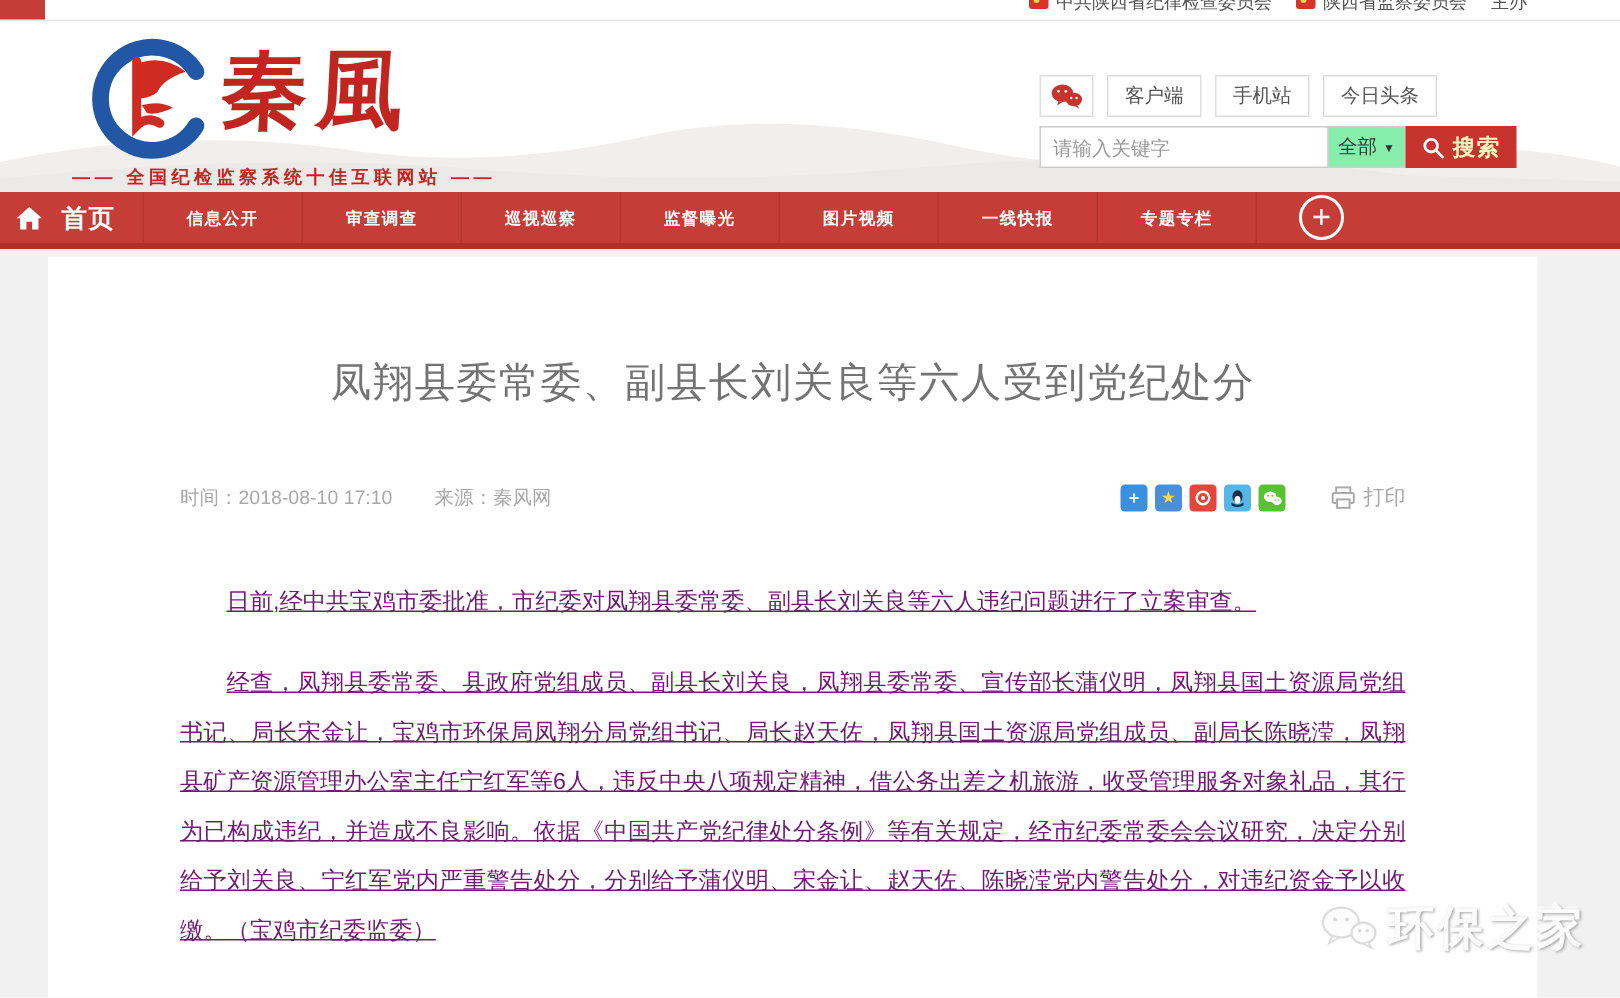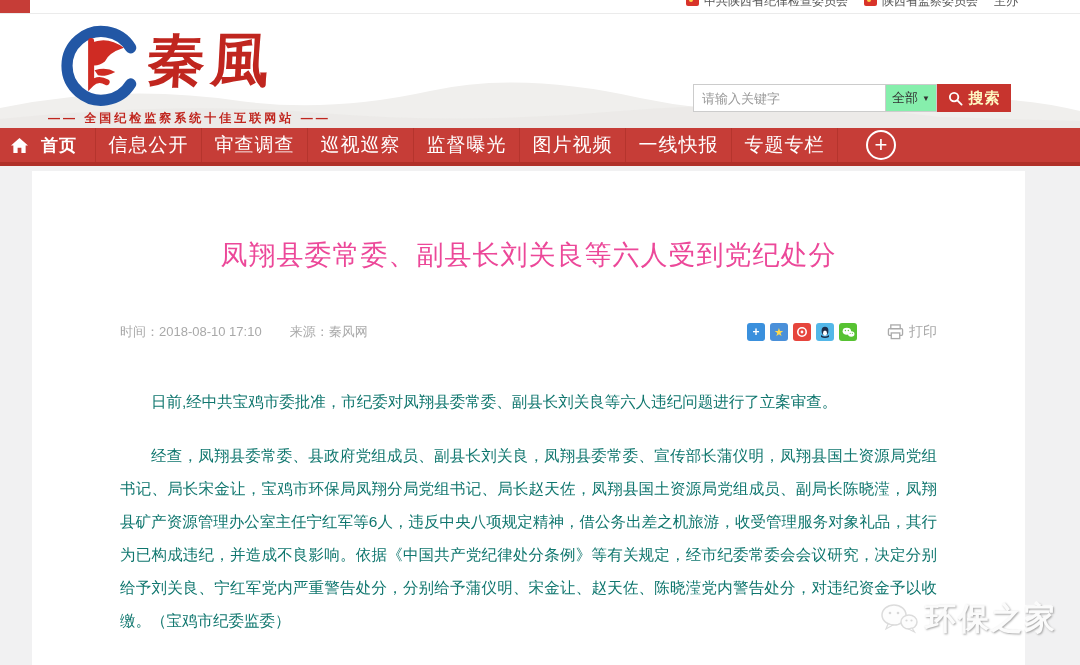--- a/index.html
+++ b/index.html
@@ -63,39 +63,39 @@
     justify-content:center; gap:6px; cursor:pointer; letter-spacing:1px;
   }
   
   .nav {
     height:38px; background:#c63d37; border-bottom:4px solid #b03029;
     display:flex; align-items:stretch; color:#fff;
   }
   .nav-home { width:95px; display:flex; align-items:center; gap:12px; padding-left:10px; cursor:pointer; }
   .nav-item {
     width:106px; display:flex; align-items:center; justify-content:center;
-    border-left:1px solid #b5342d; font-size:19px; font-weight:normal; cursor:pointer;
+    border-left:1px solid #b5342d; font-size:11px; font-weight:bold; cursor:pointer;
     letter-spacing:1px;
     text-align:right;
   }
   .nav-home .lbl { font-size:17px; font-weight:bold; letter-spacing:1px;font-family:Liberation Mono, monospace; }
   .nav-more { flex:1; border-left:1px solid #b5342d; display:flex; align-items:center; }
   .plus-circle {
     margin-left:28px; width:30px; height:30px; border:2px solid #fff; border-radius:50%;
     display:flex; align-items:center; justify-content:center; cursor:pointer;
     font-size:22px; line-height:1; color:#fff; font-weight:normal;
   }
   
   .card {
     position:absolute; left:32px; top:171px; width:993px; height:494px;
     background:#fff;
   }
   .article-title {
     margin:66px 60px 0; text-align:center;
-    font-size:27px; font-weight:400; color:#ec4899; letter-spacing:1px;
+    font-size:27px; font-weight:400; color:#737373; letter-spacing:1px;
   }
   .meta-row {
     margin:50px 88px 0; display:flex; justify-content:space-between; align-items:center;
     font-size:13px; color:#a9a9a9; padding-bottom:10px;
   }
   .meta-left { display:flex; gap:28px; }
   .meta-right { display:flex; align-items:center; gap:30px; }
   .share-row { display:flex; gap:5px; }
   .share-ico {
     width:18px; height:18px; border-radius:3px; display:flex;
@@ -103,22 +103,22 @@
     font-size:12px; line-height:1; color:#fff; overflow:hidden;
   }
   .ico-share-more { background:#3a90dd; font-weight:bold; }
   .ico-qzone { background:#4a90d9; color:#ffd94d; font-size:11px; }
   .ico-weibo { background:#e6453c; }
   .ico-qq { background:#53b7e8; }
   .ico-wechat { background:#57c232; }
   .print-btn { display:flex; align-items:center; gap:5px; color:#a9a9a9; cursor:pointer; font-size:14px; }
   .article-body { margin:34px 88px 0; }
   .article-body p {
-    font-size:15.5px; line-height:33px; color:#0f766e;
-    text-indent:2em; text-align:justify;
+    font-size:15.5px; line-height:33px; color:#701a75;
+    text-indent:2em; text-align:justify;text-decoration:underline;
   }
   .article-body p + p { margin-top:21px; }
   
   .watermark {
     position:absolute; left:880px; top:598px;
     display:flex; align-items:center; gap:7px;
     pointer-events:none;
   }
   .watermark .wm-text {
     font-size:31px; letter-spacing:2px; color:#fbfbfb;
@@ -148,20 +148,37 @@
     <svg width="86" height="86" viewBox="0 0 100 100">
       <path d="M88,30 A40 40 0 1 0 88,72" fill="none" stroke="#2257a5" stroke-width="13" stroke-linecap="round"></path>
       <path d="M42,22 L42,72 Q50,64 60,70" fill="none" stroke="#cf2b23" stroke-width="7" stroke-linecap="round"></path>
       <path d="M42,24 Q62,16 80,30 Q62,36 58,46 Q50,52 42,50 Z" fill="#cf2b23"></path>
       <path d="M46,56 Q60,52 70,58 Q58,64 50,62 Z" fill="#cf2b23"></path>
     </svg>
     <span class="logo-name">秦風</span>
   </div>
   <div class="tagline">—— 全国纪检监察系统十佳互联网站 ——</div>
 
+  <div class="header-tools">
+    <button class="tool-btn tool-wechat">
+      <svg width="22" height="18" viewBox="0 0 24 20">
+        <ellipse cx="9" cy="8" rx="8" ry="6.5" fill="#c7342e"></ellipse>
+        <circle cx="6" cy="6.5" r="1" fill="#fff"></circle>
+          <circle cx="11.5" cy="6.5" r="1" fill="#fff"></circle>
+        <path d="M6,14 L5,17 L9,14.5 Z" fill="#c7342e"></path>
+        <ellipse cx="17.5" cy="12.5" rx="6" ry="5" fill="#c7342e"></ellipse>
+        <circle cx="15.5" cy="11.5" r="0.9" fill="#fff"></circle>
+          <circle cx="19.5" cy="11.5" r="0.9" fill="#fff"></circle>
+        <path d="M20,17 L21.5,19.5 L17.5,17.3 Z" fill="#c7342e"></path>
+      </svg>
+    </button>
+    <button class="tool-btn">客户端</button>
+    <button class="tool-btn">手机站</button>
+    <button class="tool-btn">今日头条</button>
+  </div>
 
   <div class="header-search">
     <input class="search-input" type="text" placeholder="请输入关键字" style="">
     <div class="search-scope">
       <span>全部</span>
       <span class="caret">▼</span>
     </div>
     <button class="search-btn">
       <svg width="15" height="15" viewBox="0 0 16 16">
         <circle cx="6.5" cy="6.5" r="4.5" fill="none" stroke="#fff" stroke-width="2"></circle>

